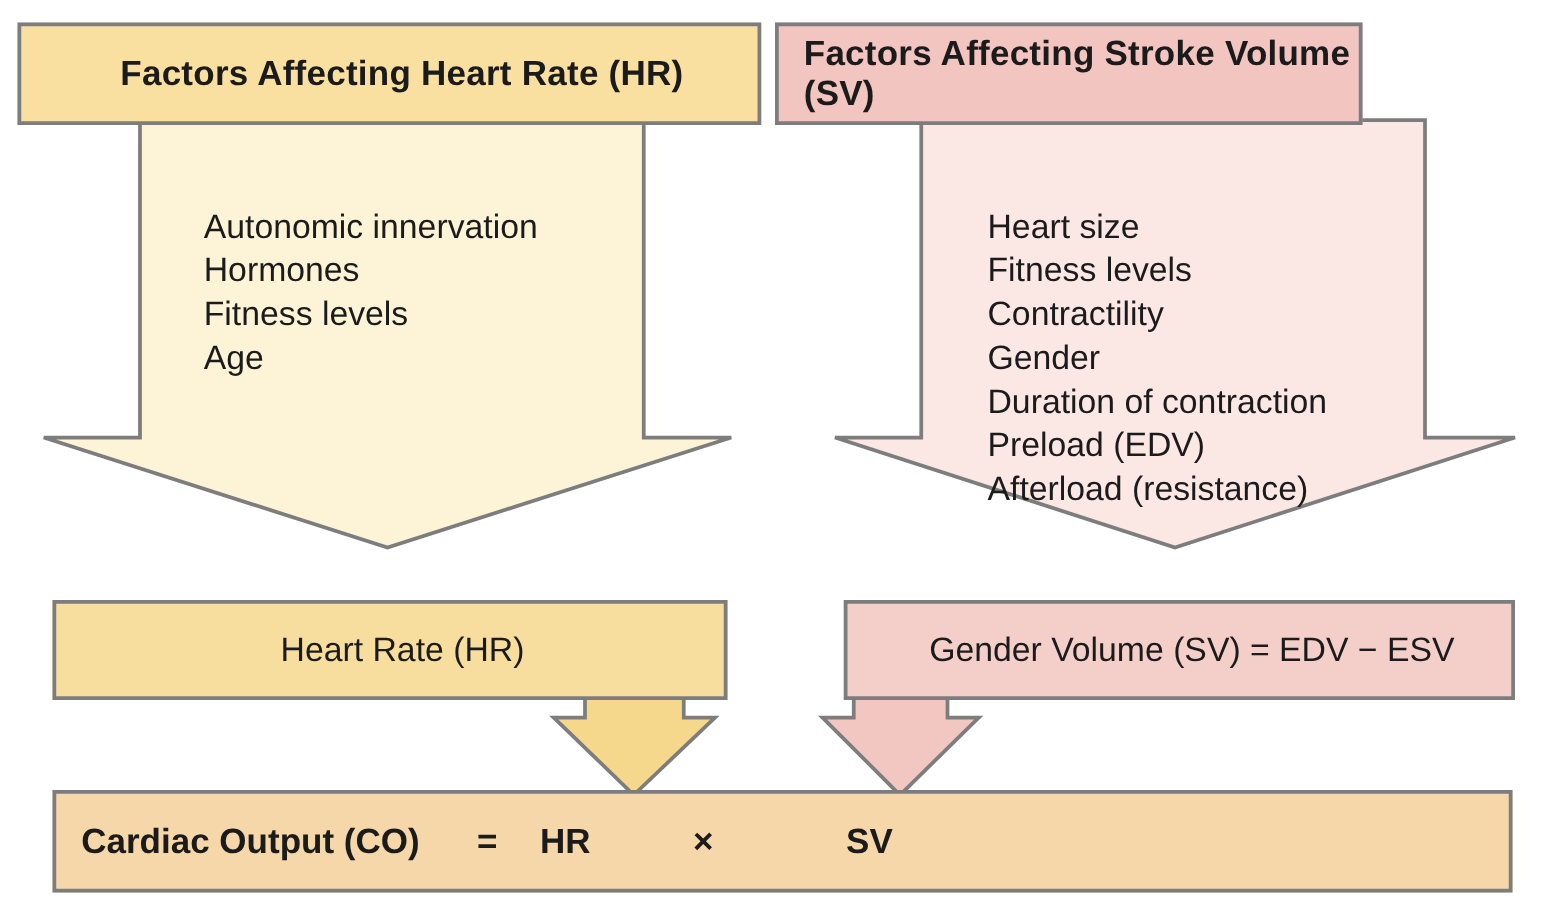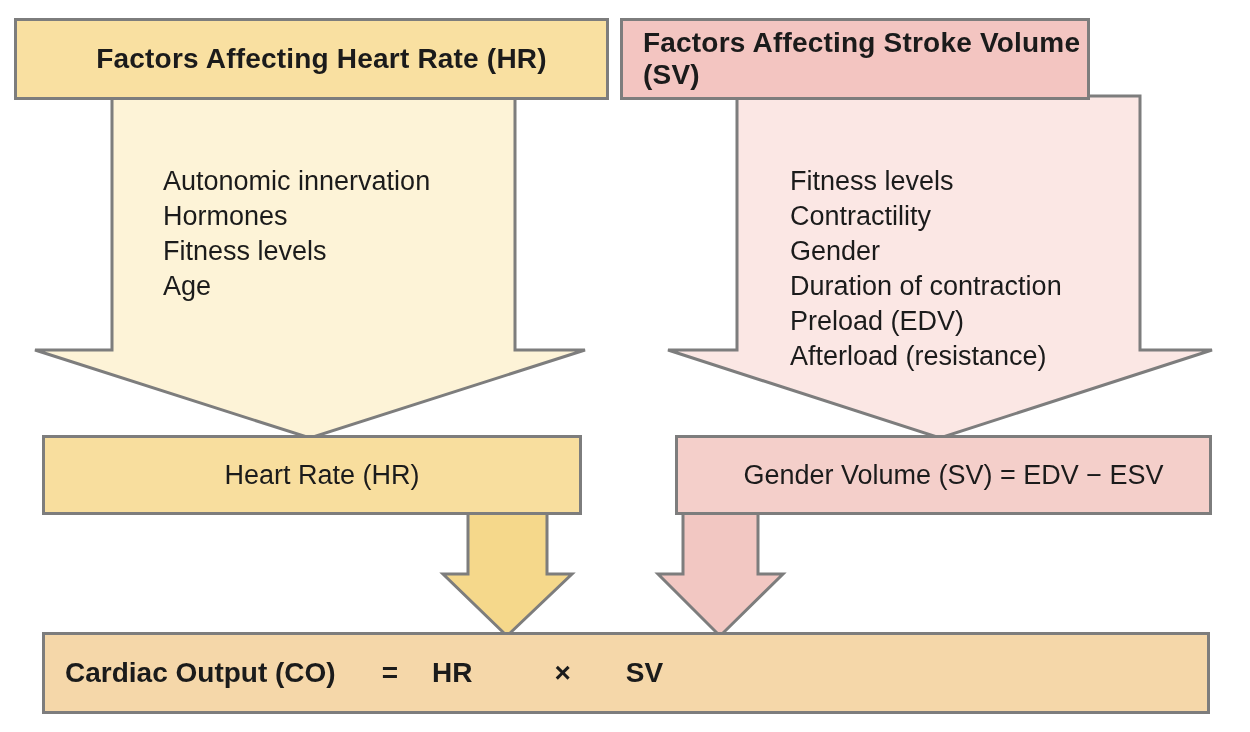--- a/index.html
+++ b/index.html
@@ -41,20 +41,21 @@
   .header-left {
     left: 14px; top: 18px; width: 595px; height: 82px;
     background: var(--left-header-bg, #f9e0a1);
   }
   .header-right {
     left: 620px; top: 18px; width: 470px; height: 82px;
     background: var(--right-header-bg, #f3c5c1);
   }
   .mid-box {
     font-size: 27px;
+    margin-top: 45px;
   }
   .mid-left {
     left: 42px; top: 435px; width: 540px; height: 80px;
     background: var(--left-box-bg, #f8de9e);
   }
   .mid-right {
     left: 675px; top: 435px; width: 537px; height: 80px;
     background: var(--right-box-bg, #f4cfca);
   }
   .factor-list {
@@ -75,21 +76,21 @@
     left: 42px; top: 632px; width: 1168px; height: 82px;
     background: var(--bottom-bar-bg, #f5d7a9);
     justify-content: flex-start;
     font-weight: bold;
     font-size: 28px;
   }
   .bottom-bar .eq-part { display: inline-block; }
   .eq-equals { margin-left: 46px; }
   .eq-hr     { margin-left: 34px; }
   .eq-times  { margin-left: 82px; }
-  .eq-sv     { margin-left: 55px; }
+  .eq-sv     { margin-left: 106px; }
 </style>
 </head>
 <body>
 
 <div class="stage">
 
   <svg class="arrow-layer" viewBox="0 0 1250 732" aria-hidden="true">
     <polygon class="funnel-left" points="112,96 515,96 515,350 585,350 310,438 35,350 112,350"></polygon>
     <polygon class="funnel-right" points="737,96 1140,96 1140,350 1212,350 940,438 668,350 737,350"></polygon>
     <polygon class="small-left" points="468,512 547,512 547,574 572,574 507,636 443,574 468,574"></polygon>
@@ -103,20 +104,21 @@
     <span>Factors Affecting Stroke Volume (SV)</span>
   </div>
 
   <div class="factor-list factor-list-left">
     <div>Autonomic innervation</div>
     <div>Hormones</div>
     <div>Fitness levels</div>
     <div>Age</div>
   </div>
   <div class="factor-list factor-list-right">
+    <div>Heart size</div>
     <div>Fitness levels</div>
     <div>Contractility</div>
     <div>Gender</div>
     <div>Duration of contraction</div>
     <div>Preload (EDV)</div>
     <div>Afterload (resistance)</div>
   </div>
 
   <div class="box mid-box mid-left">
     <span>Heart Rate (HR)</span>

